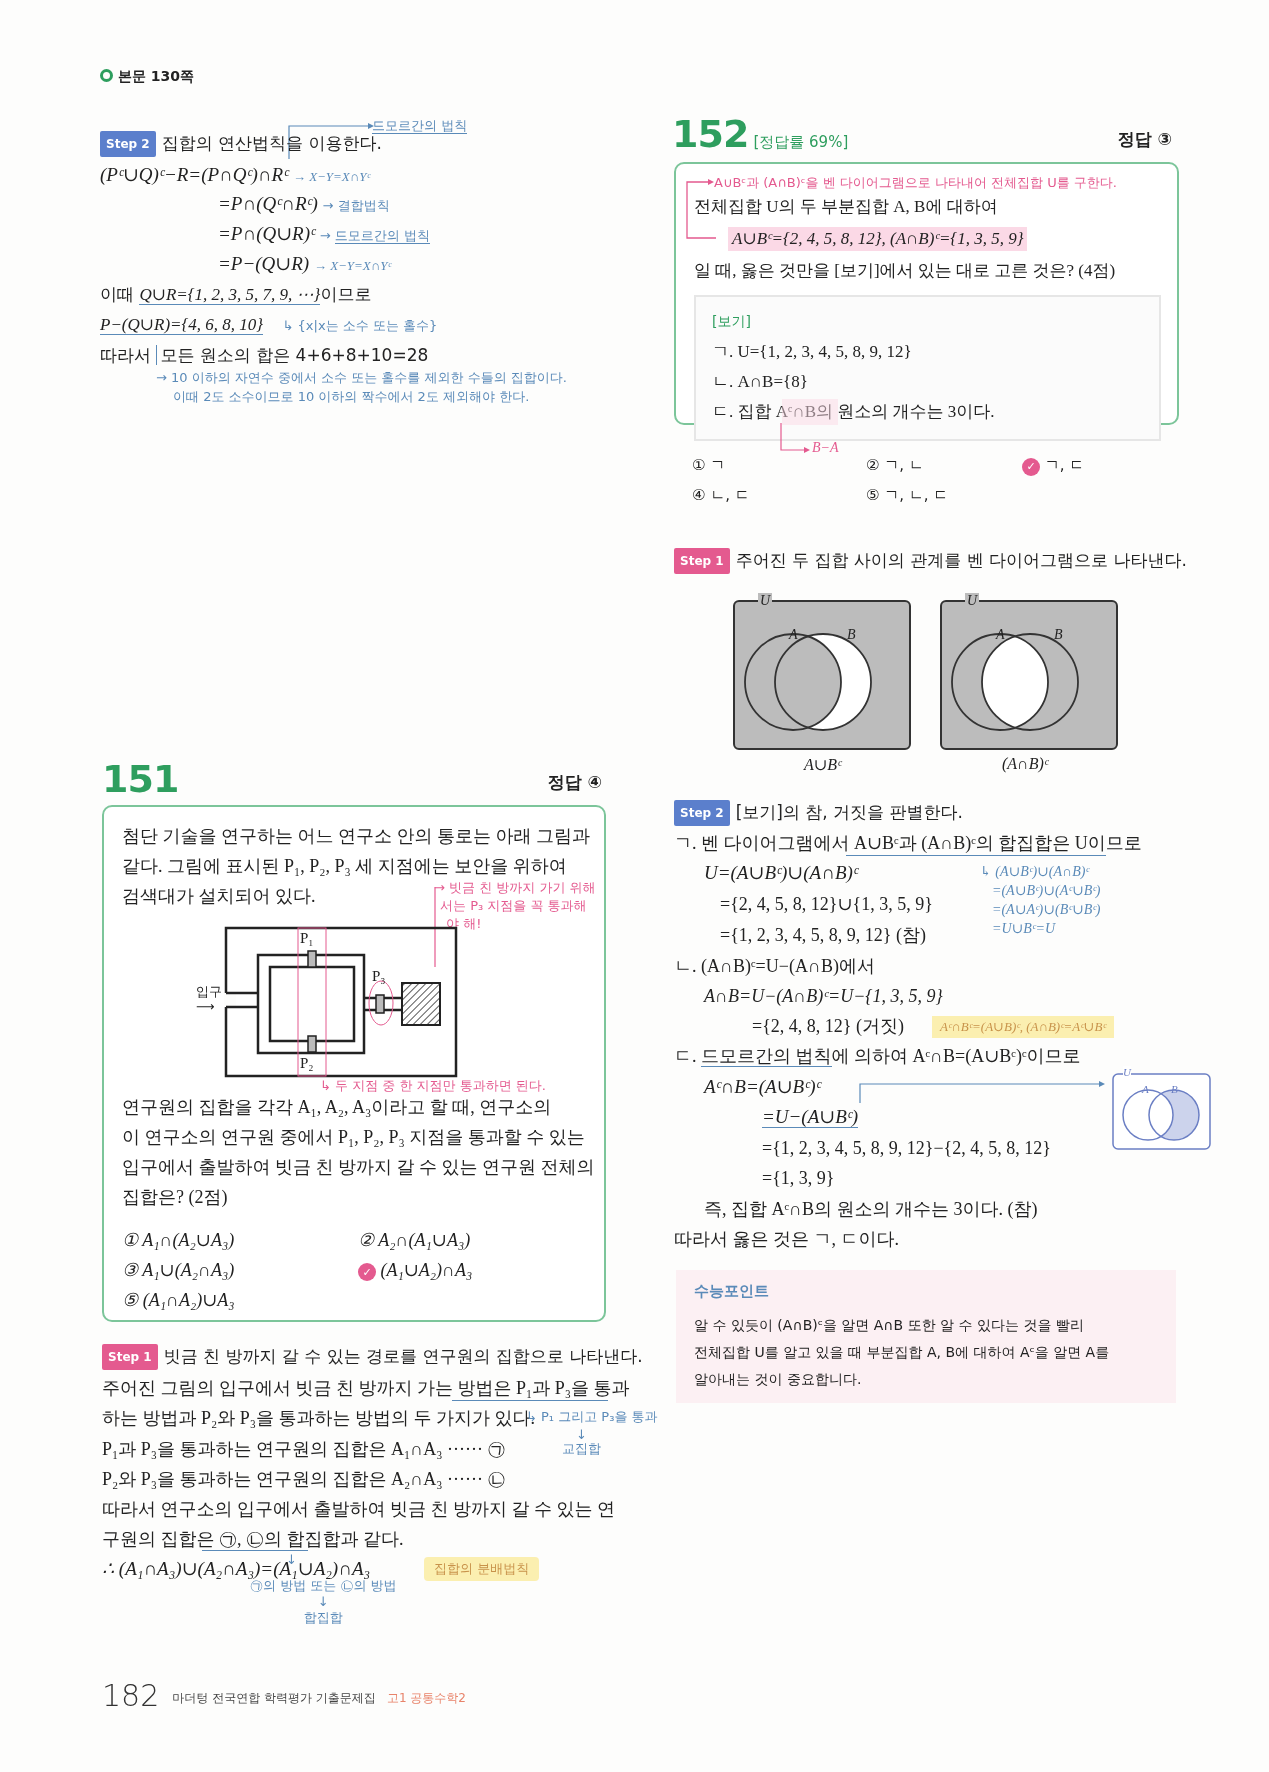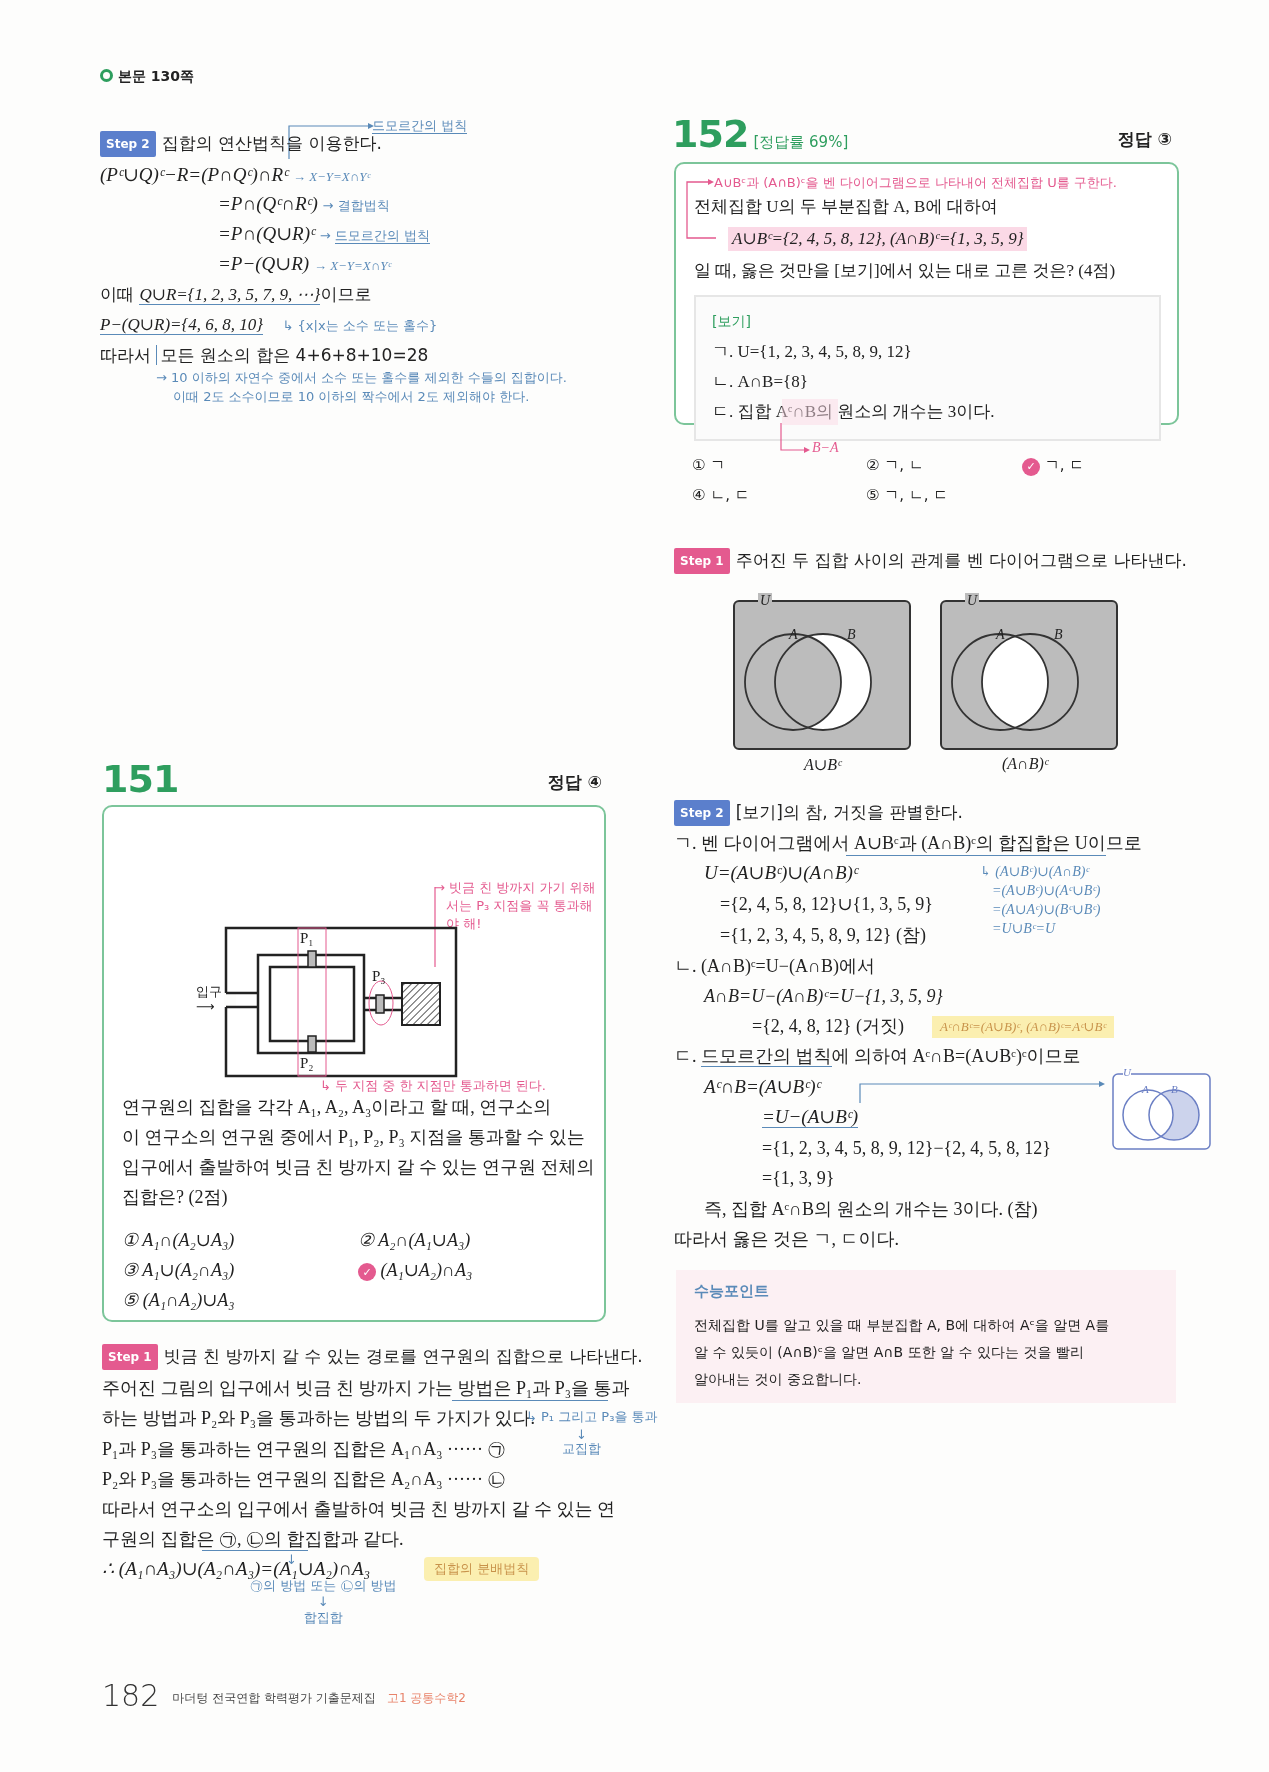--- a/index.html
+++ b/index.html
@@ -186,34 +186,39 @@
   <circle cx="36" cy="42" r="25" fill="none" stroke="#6b7fc4" stroke-width="1.5"></circle>
   <circle cx="62" cy="42" r="25" fill="none" stroke="#6b7fc4" stroke-width="1.5"></circle>
 </svg>
 <div class="abs math" style="left:1123px;top:1066px;font-size:11px;color:#6b7fc4;background:#fff;">U</div>
 <div class="abs math" style="left:1142px;top:1083px;font-size:11px;color:#6b7fc4;">A</div>
 <div class="abs math" style="left:1171px;top:1083px;font-size:11px;color:#6b7fc4;">B</div>
 
 <div class="abs" style="left:676px;top:1270px;width:500px;height:133px;background:#fcf0f3;">
   <div class="abs" style="left:18px;top:12px;color:#5a8ab8;font-weight:bold;font-size:15px;">수능포인트</div>
   <div class="abs" style="left:18px;top:42px;font-size:14px;line-height:27px;white-space:nowrap;">
+    <div>알 수 있듯이 (A∩B)ᶜ을 알면 A∩B 또한 알 수 있다는 것을 빨리</div>
     <div>전체집합 U를 알고 있을 때 부분집합 A, B에 대하여 Aᶜ을 알면 A를</div>
-    <div>알 수 있듯이 (A∩B)ᶜ을 알면 A∩B 또한 알 수 있다는 것을 빨리</div>
     <div>알아내는 것이 중요합니다.</div>
   </div>
 </div>
 
 <div class="abs" style="left:102px;top:757px;width:500px;">
   <span class="qnum">151</span>
   <span class="answer abs" style="right:0;top:14px;">정답 ④</span>
 </div>
 <div class="qbox" style="left:102px;top:805px;width:504px;height:517px;">
+  <div class="abs serif" style="left:18px;top:14px;font-size:18px;line-height:30px;white-space:nowrap;">
+    <div>첨단 기술을 연구하는 어느 연구소 안의 통로는 아래 그림과</div>
+    <div>같다. 그림에 표시된 P₁, P₂, P₃ 세 지점에는 보안을 위하여</div>
+    <div>검색대가 설치되어 있다.</div>
+  </div>
   <div class="abs note-pink" style="left:330px;top:72px;line-height:18px;white-space:nowrap;">
     <div>→ <span>빗금 친 방까지 가기 위해</span></div>
-    <div style="padding-left:12px;">서는 P₃ 지점을 꼭 통과해</div>
+    <div style="padding-left:6px;">서는 P₃ 지점을 꼭 통과해</div>
     <div style="padding-left:12px;">야 해!</div>
   </div>
   <svg style="left:330px;top:80px;" width="4" height="90">
       <line x1="1" y1="0" x2="1" y2="80" stroke="#e45a8f" stroke-width="1.2"></line>
     </svg>
 
   <svg style="left:120px;top:116px;" width="240" height="160">
     <rect x="2" y="5" width="230" height="148" fill="none" stroke="#222" stroke-width="2.5"></rect>
     <rect x="0" y="70" width="12" height="14" fill="#fdfdfc"></rect>
     <rect x="34" y="32" width="106" height="98" fill="none" stroke="#222" stroke-width="2.5"></rect>

